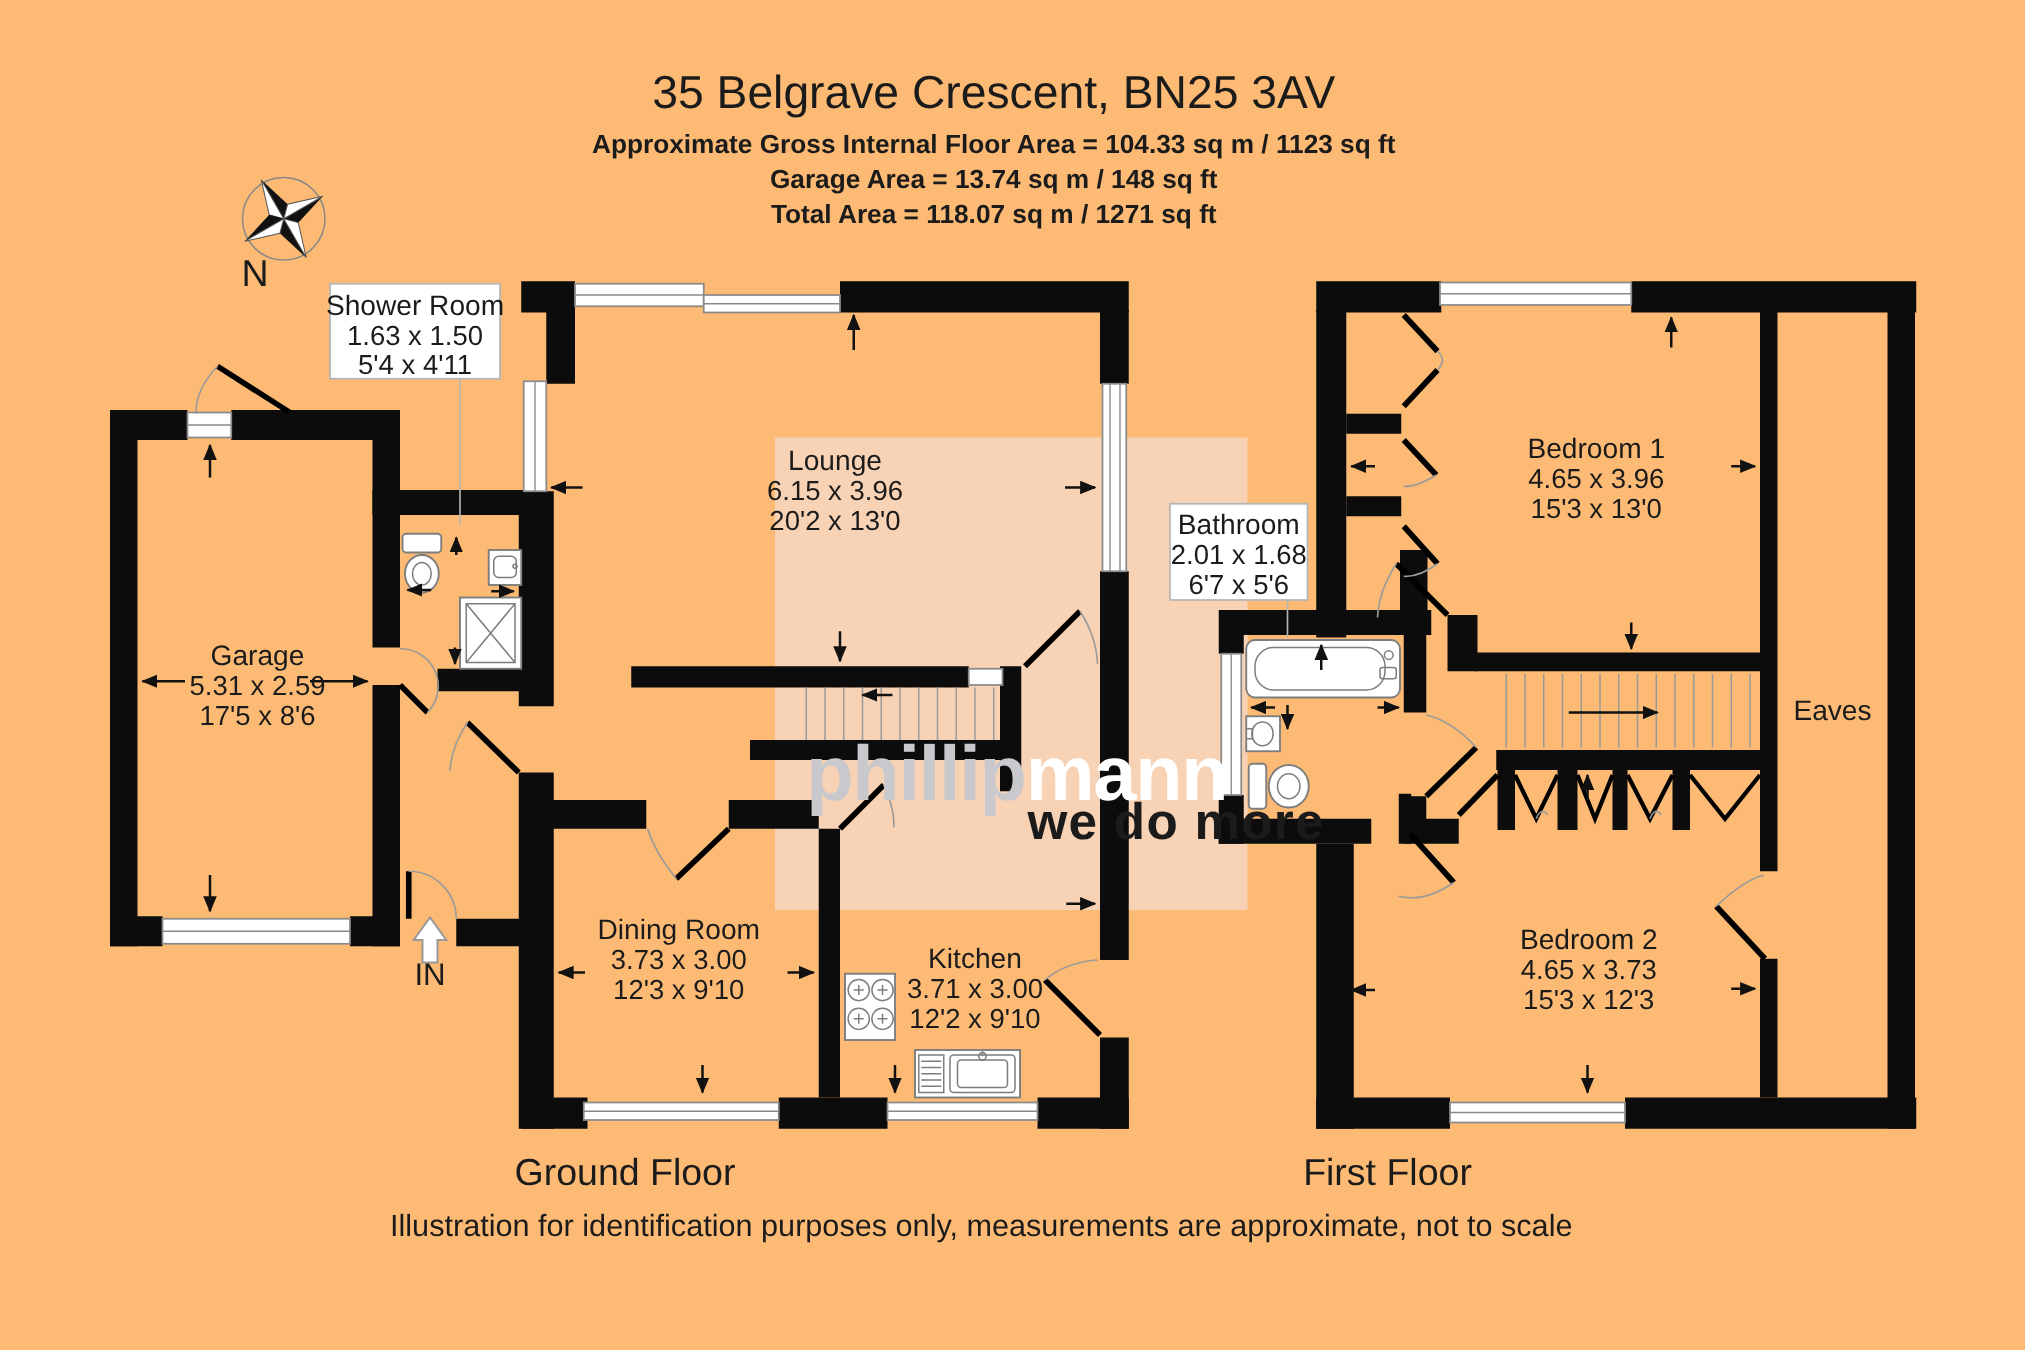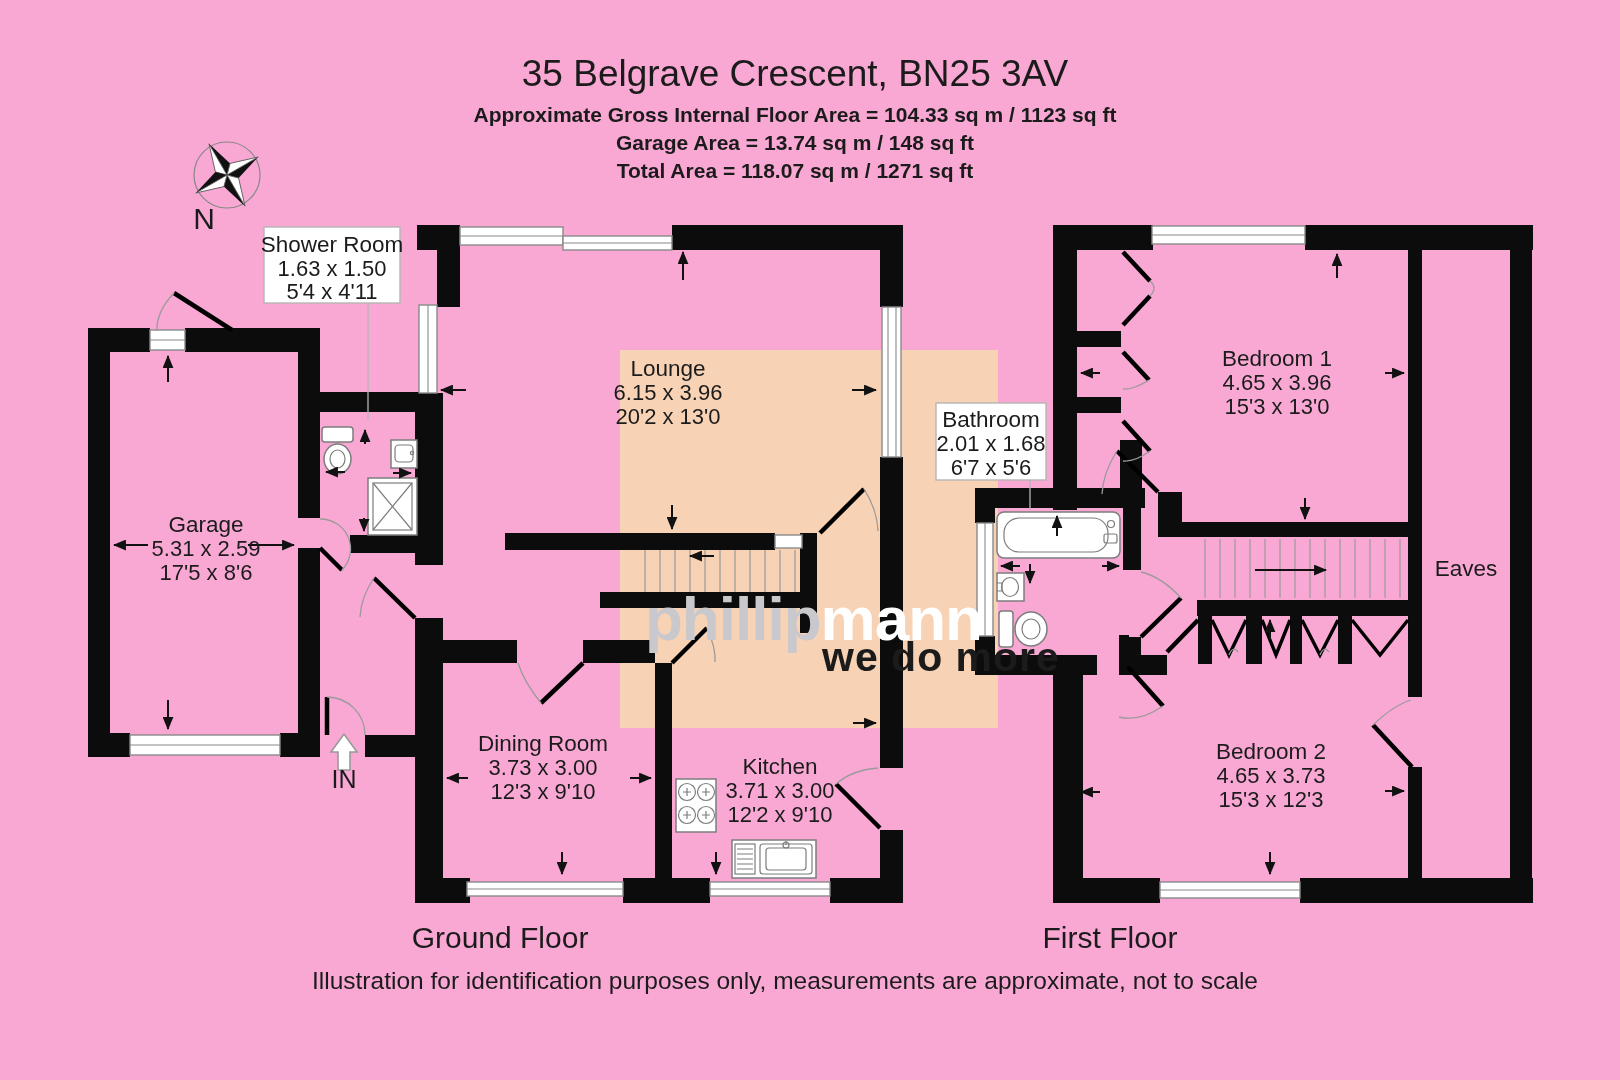--- a/index.html
+++ b/index.html
@@ -1,16 +1,16 @@
 <!DOCTYPE html>
 <html><head>
 <meta charset="utf-8">
 <style>
   html,body{margin:0;padding:0;background:#fff;}
-  .page{width:1620px;height:1080px;position:relative;background:#f9a8d4;overflow:hidden;}
+  .page{width:1620px;height:1080px;position:relative;background:#fdba74;overflow:hidden;}
   svg{display:block;}
   svg text{font-family:"Liberation Sans","DejaVu Sans",sans-serif;fill:#1b1b1b;}
   .wall{fill:#0c0c0c;stroke:none;}
   .win{fill:#ffffff;stroke:#8a8a8a;stroke-width:1.4;}
   .winline{stroke:#8a8a8a;stroke-width:1.1;fill:none;}
   .fix{fill:#ffffff;stroke:#7d7d7d;stroke-width:1.5;}
   .fixthin{fill:none;stroke:#7d7d7d;stroke-width:1.2;}
   .leaf{stroke:#000;stroke-width:4.5;fill:none;stroke-linecap:butt;}
   .leaf2{stroke:#000;stroke-width:3.4;fill:none;}
   .arc{stroke:#9a9a9a;stroke-width:1.3;fill:none;}

